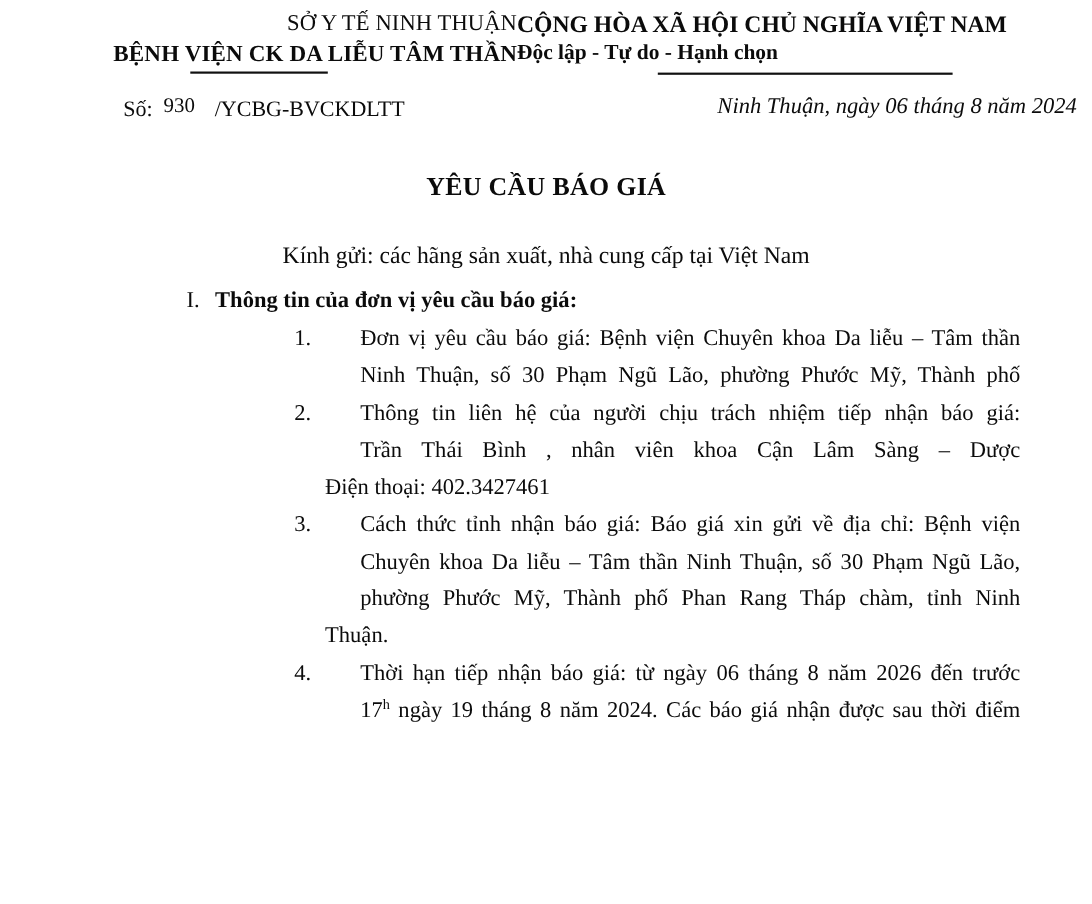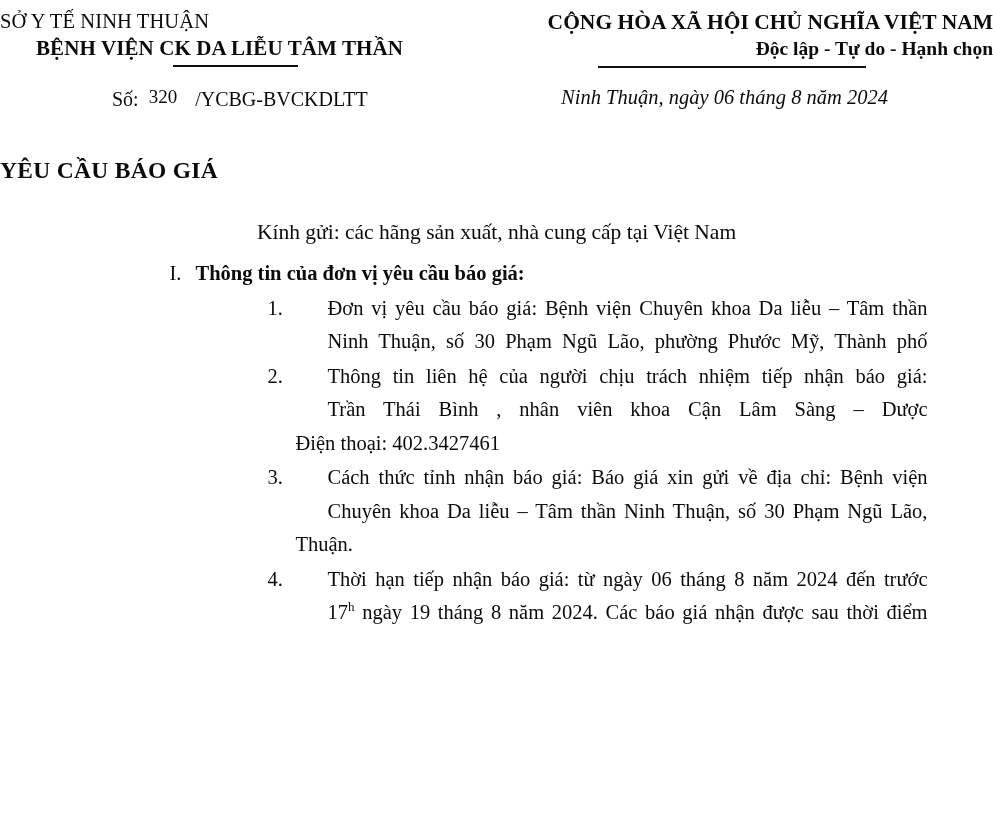--- a/index.html
+++ b/index.html
@@ -26,26 +26,26 @@
   }
 
   
   .letterhead {
     display: flex;
     width: 993px;
     padding-top: 8px;
   }
   .lh-left {
     width: 470px;
-    text-align: left;
+    text-align: right;
     position: relative;
   }
   .lh-right {
     width: 523px;
-    text-align: right;
+    text-align: left;
     position: relative;
   }
 
   .org-line-1 {
     font-size: 20.5px;
     letter-spacing: .1px;
     line-height: 1.32;
     white-space: nowrap;
   }
   .org-line-2 {
@@ -86,40 +86,41 @@
   .meta-left {
     width: 470px;
     position: relative;
     padding-left: 112px;
     box-sizing: border-box;
     font-size: 20px;
     white-space: nowrap;
   }
   .meta-right {
     width: 523px;
-    text-align: center;
+    text-align: right;
     font-style: italic;
     font-size: 20.5px;
     white-space: nowrap;
     padding-right: 14px;
     box-sizing: border-box;
   }
   .doc-no-value {
     display: inline-block;
     vertical-align: 3px;
     font-size: 19px;
     padding: 0 4px 0 10px;
   }
   .doc-no-suffix {
     display: inline-block;
     padding-left: 14px;
   }
 
   
   .doc-title {
+    text-align: center;
     font-weight: bold;
     font-size: 23.5px;
     letter-spacing: .3px;
     margin-top: 46px;
   }
   .addressee {
     text-align: center;
     font-weight: normal;
     font-size: 21.5px;
     margin-top: 36px;
@@ -212,21 +213,21 @@
 
     <div class="lh-right">
       <div class="nation-line-1">CỘNG HÒA XÃ HỘI CHỦ NGHĨA VIỆT NAM</div>
       <div class="nation-line-2">Độc lập - Tự do - Hạnh chọn</div>
       <div class="rule rule-right"></div>
     </div>
   </div>
 
   <div class="meta-row">
     <div class="meta-left">
-      <span>Số:</span><span class="doc-no-value">320</span><span class="doc-no-suffix">/YCBG-BVCKDLTT</span>
+      <span>Số:</span><span class="doc-no-value">930</span><span class="doc-no-suffix">/YCBG-BVCKDLTT</span>
     </div>
     <div class="meta-right">Ninh Thuận, ngày 06 tháng 8 năm 2024</div>
   </div>
 
   <div class="doc-title">YÊU CẦU BÁO GIÁ</div>
 
   <div class="addressee">Kính gửi: các hãng sản xuất, nhà cung cấp tại Việt Nam</div>
 
   <div class="body-block">
 
@@ -250,26 +251,27 @@
             <span class="ln j">Thông tin liên hệ của người chịu trách nhiệm tiếp nhận báo giá:</span>
             <span class="ln j">Trần Thái Bình , nhân viên khoa Cận Lâm Sàng – Dược</span>
             <span class="ln">Điện thoại: 402.3427461</span>
           </span>
         </li>
         <li class="num-item">
           <span class="num-marker">3.</span>
           <span class="num-text">
             <span class="ln j">Cách thức tỉnh nhận báo giá: Báo giá xin gửi về địa chỉ: Bệnh viện</span>
             <span class="ln j">Chuyên khoa Da liễu – Tâm thần Ninh Thuận, số 30 Phạm Ngũ Lão,</span>
+            <span class="ln j">phường Phước Mỹ, Thành phố Phan Rang Tháp chàm, tỉnh Ninh</span>
             <span class="ln">Thuận.</span>
           </span>
         </li>
         <li class="num-item">
           <span class="num-marker">4.</span>
           <span class="num-text">
-            <span class="ln j">Thời hạn tiếp nhận báo giá: từ ngày 06 tháng 8 năm 2024 đến trước</span>
+            <span class="ln j">Thời hạn tiếp nhận báo giá: từ ngày 06 tháng 8 năm 2026 đến trước</span>
             <span class="ln j">17<sup class="hour">h</sup> ngày 19 tháng 8  năm 2024. Các báo giá nhận được sau thời điểm</span>
           </span>
         </li>
       </ol>
 
   </div>
 </div>
 
 </body></html>

